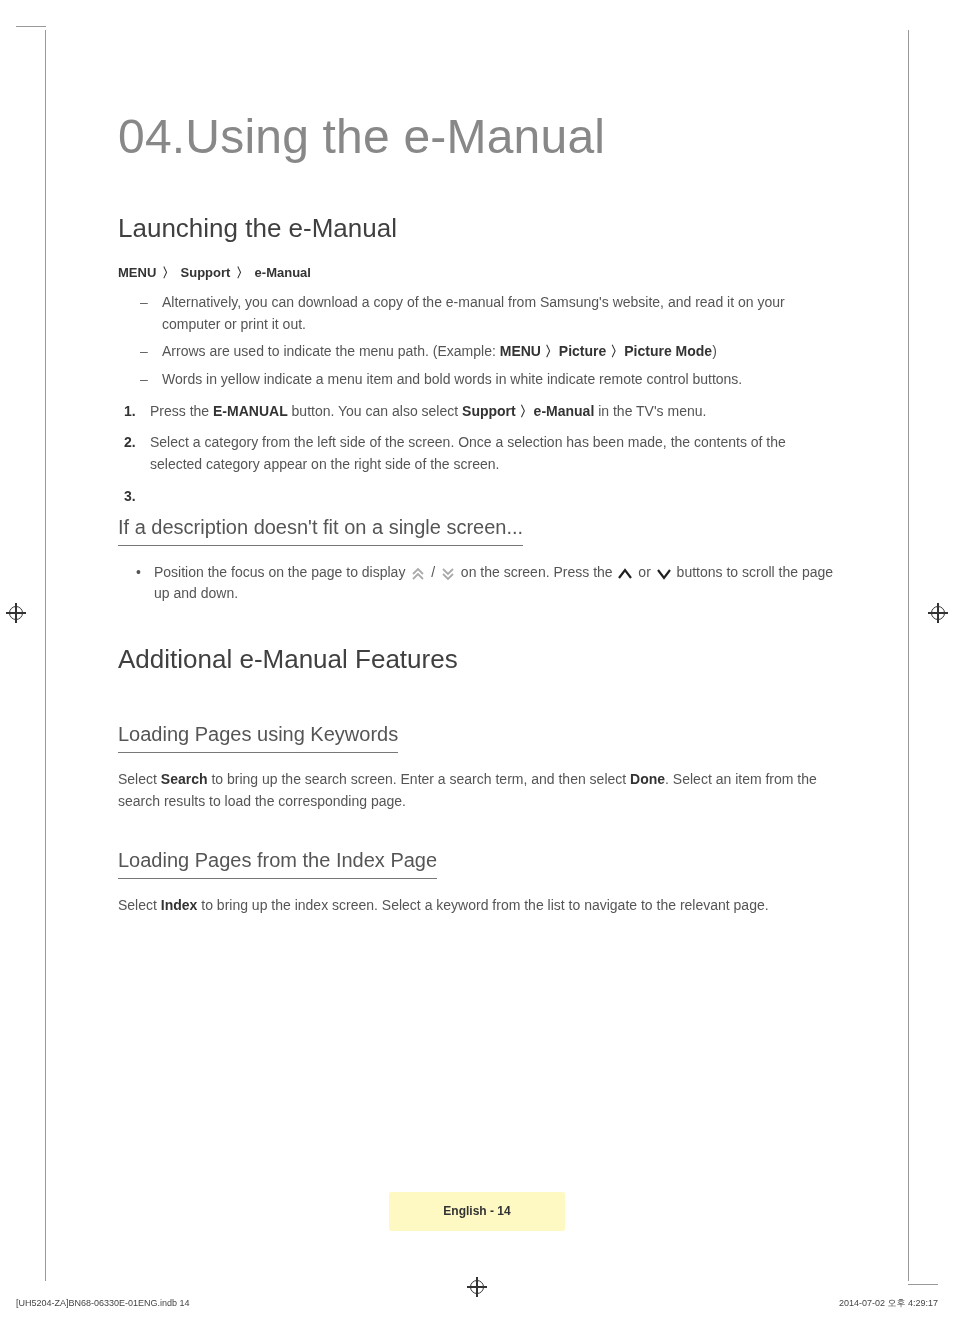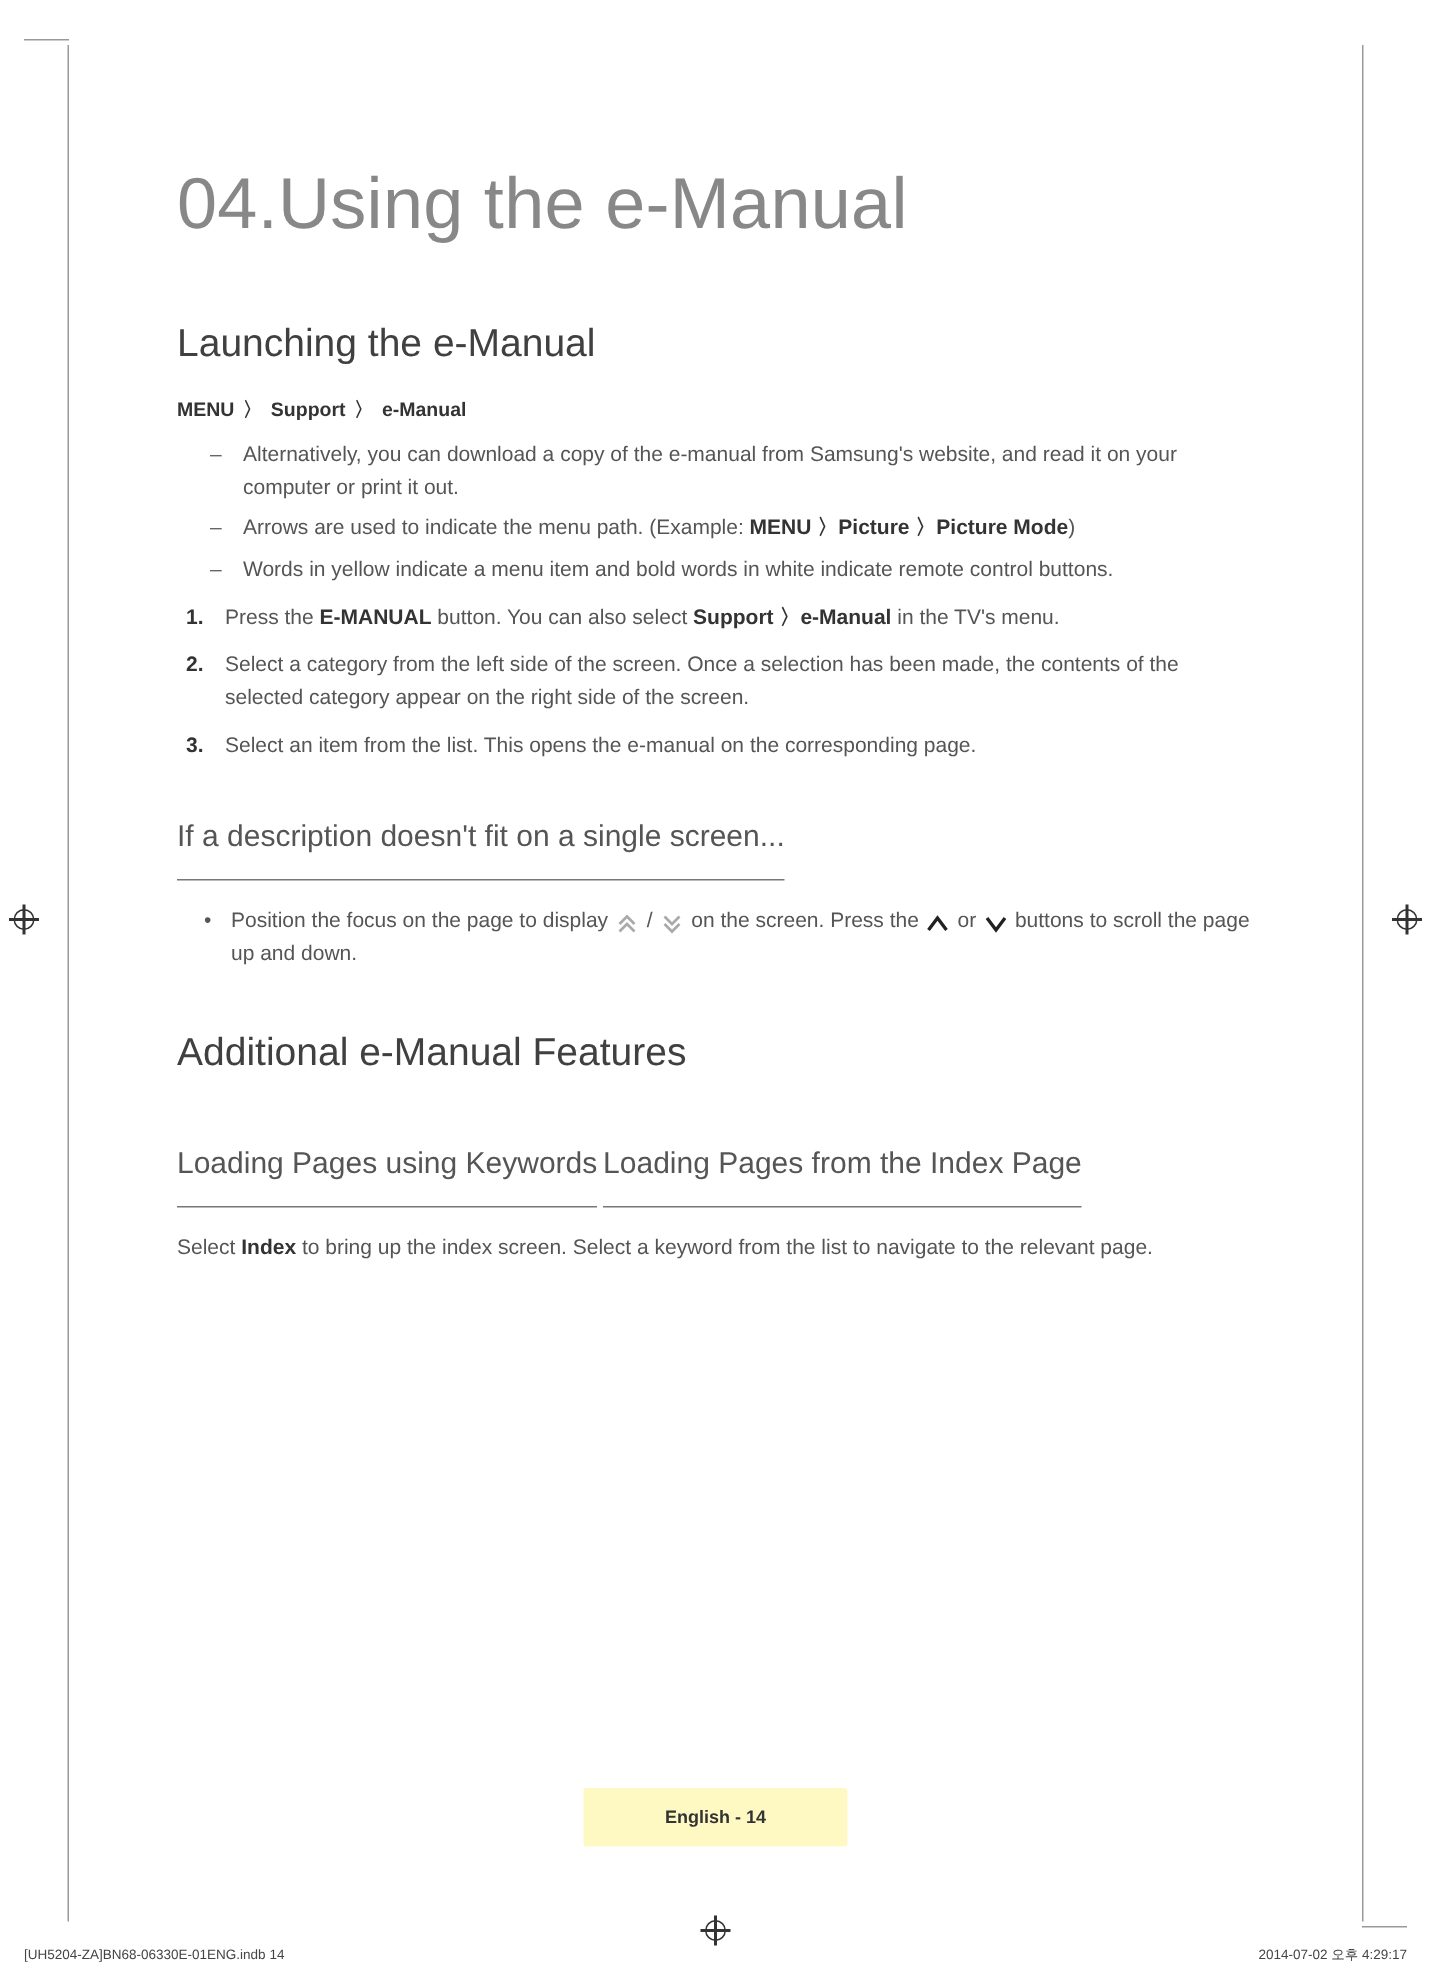--- a/index.html
+++ b/index.html
@@ -49,21 +49,21 @@
     color: #404040;
     margin: 34px 0 14px 0;
     font-weight: 400;
   }
   .h3 {
     font-size: 20px;
     color: #555;
     margin: 26px 0 10px 0;
     font-weight: 400;
     display:inline-block;
-    padding-bottom: 12px;
+    padding-bottom: 2px;
     border-bottom: 1px solid #777;
   }
   .breadcrumb {
     color: #333;
     font-size: 13px;
     font-weight: bold;
     margin-bottom: 6px;
   }
   .breadcrumb .sep { font-family: 'Courier New', monospace; padding:0 2px;}
   p { margin: 6px 0; color:#555; font-size:14px; }
@@ -127,21 +127,20 @@
     </ul>
 
     <ol class="num">
       <li><span class="num">1.</span>
         <span>Press the </span><span class="bold">E-MANUAL</span><span> button. You can also select </span><span class="bold">Support</span><span class="sep bold"> 〉</span><span class="bold">e-Manual</span><span> in the TV's menu.</span>
       </li>
       <li><span class="num">2.</span>
         <span>Select a category from the left side of the screen. Once a selection has been made, the contents of the selected category appear on the right side of the screen.</span>
       </li>
       <li><span class="num">3.</span>
-        <span>Select an item from the list. This opens the e-manual on the corresponding page.</span>
       </li>
     </ol>
 
     <h3 class="h3">If a description doesn't fit on a single screen...</h3>
     <ul class="dot">
       <li>
         <span>Position the focus on the page to display </span><span class="chev"><svg viewBox="0 0 16 14">
               <polyline points="3,7 8,2 13,7" fill="none" stroke="#aaa" stroke-width="1.8"></polyline>
               <polyline points="3,12 8,7 13,12" fill="none" stroke="#aaa" stroke-width="1.8"></polyline>
             </svg></span><span> / </span><span class="chev"><svg viewBox="0 0 16 14">
@@ -151,20 +150,23 @@
               <polyline points="2,11 8,3 14,11" fill="none" stroke="#222" stroke-width="2.2"></polyline>
             </svg></span><span> or </span><span class="chev"><svg viewBox="0 0 16 14">
               <polyline points="2,3 8,11 14,3" fill="none" stroke="#222" stroke-width="2.2"></polyline>
             </svg></span><span> buttons to scroll the page up and down.</span>
       </li>
     </ul>
 
     <h2 class="h2">Additional e-Manual Features</h2>
 
     <h3 class="h3">Loading Pages using Keywords</h3>
+    <p>
+      <span>Select </span><span class="bold">Search</span><span> to bring up the search screen. Enter a search term, and then select </span><span class="bold">Done</span><span>. Select an item from the search results to load the corresponding page.</span>
+    </p>
 
     <h3 class="h3">Loading Pages from the Index Page</h3>
     <p>
       <span>Select </span><span class="bold">Index</span><span> to bring up the index screen. Select a keyword from the list to navigate to the relevant page.</span>
     </p>
   </div>
 
   <div class="footer">
     <div class="pagebox">English - 14</div>
   </div>

